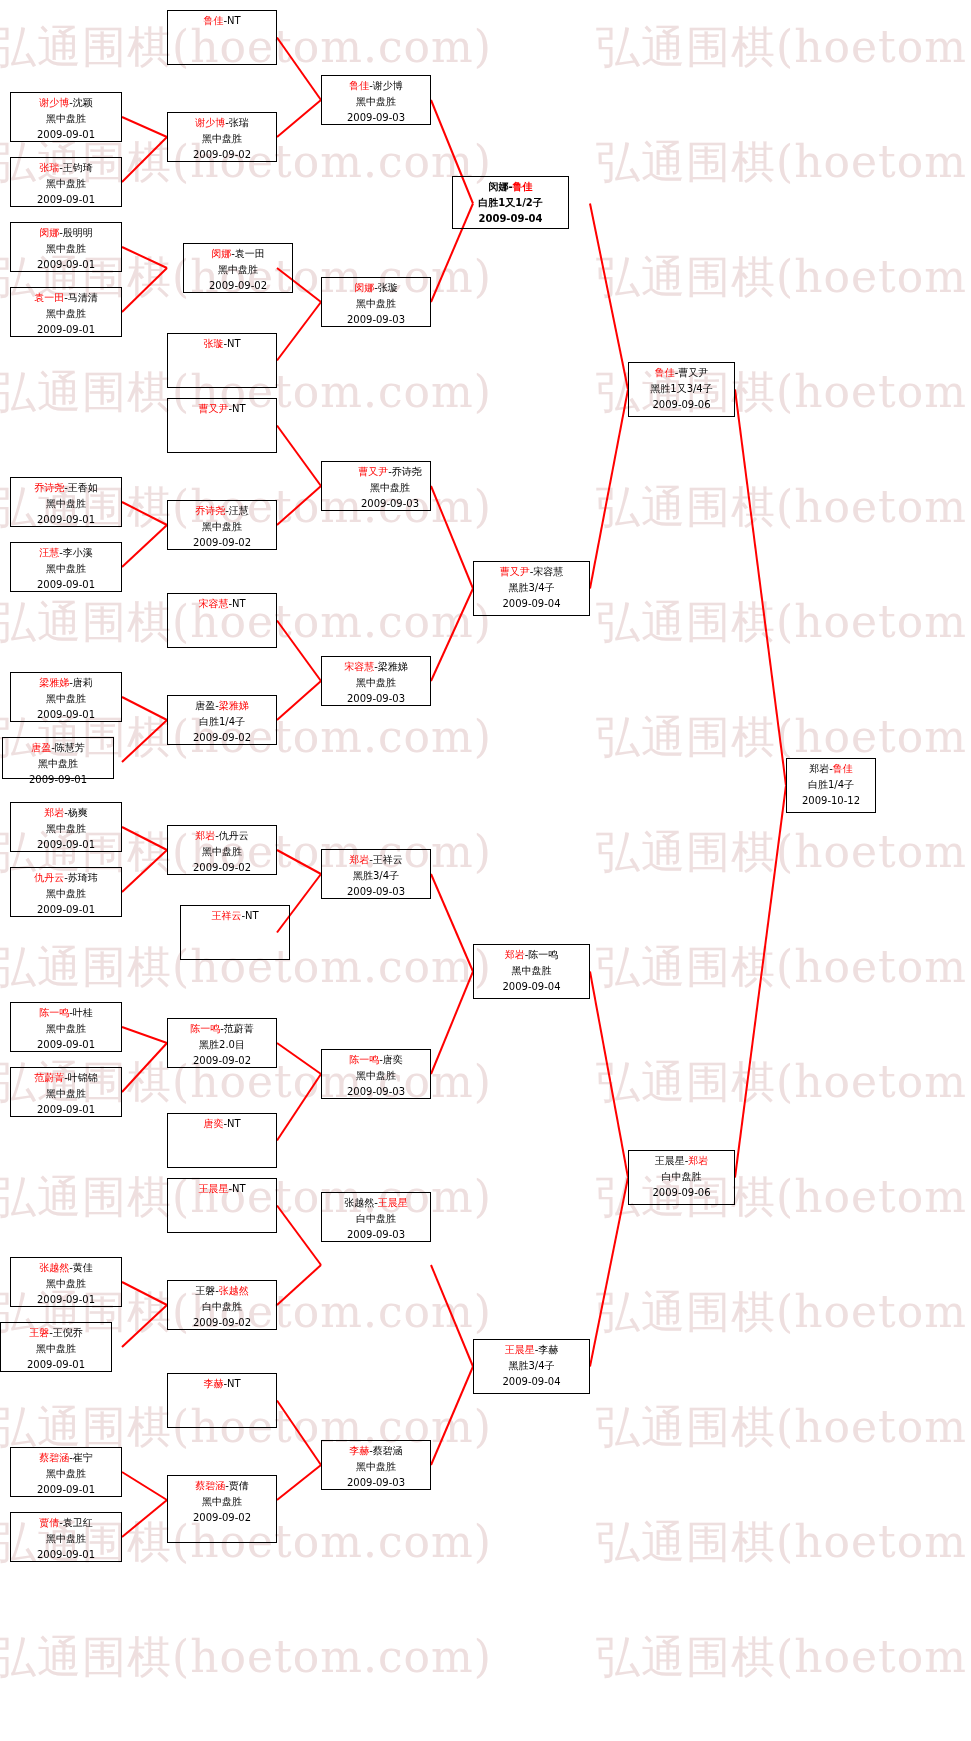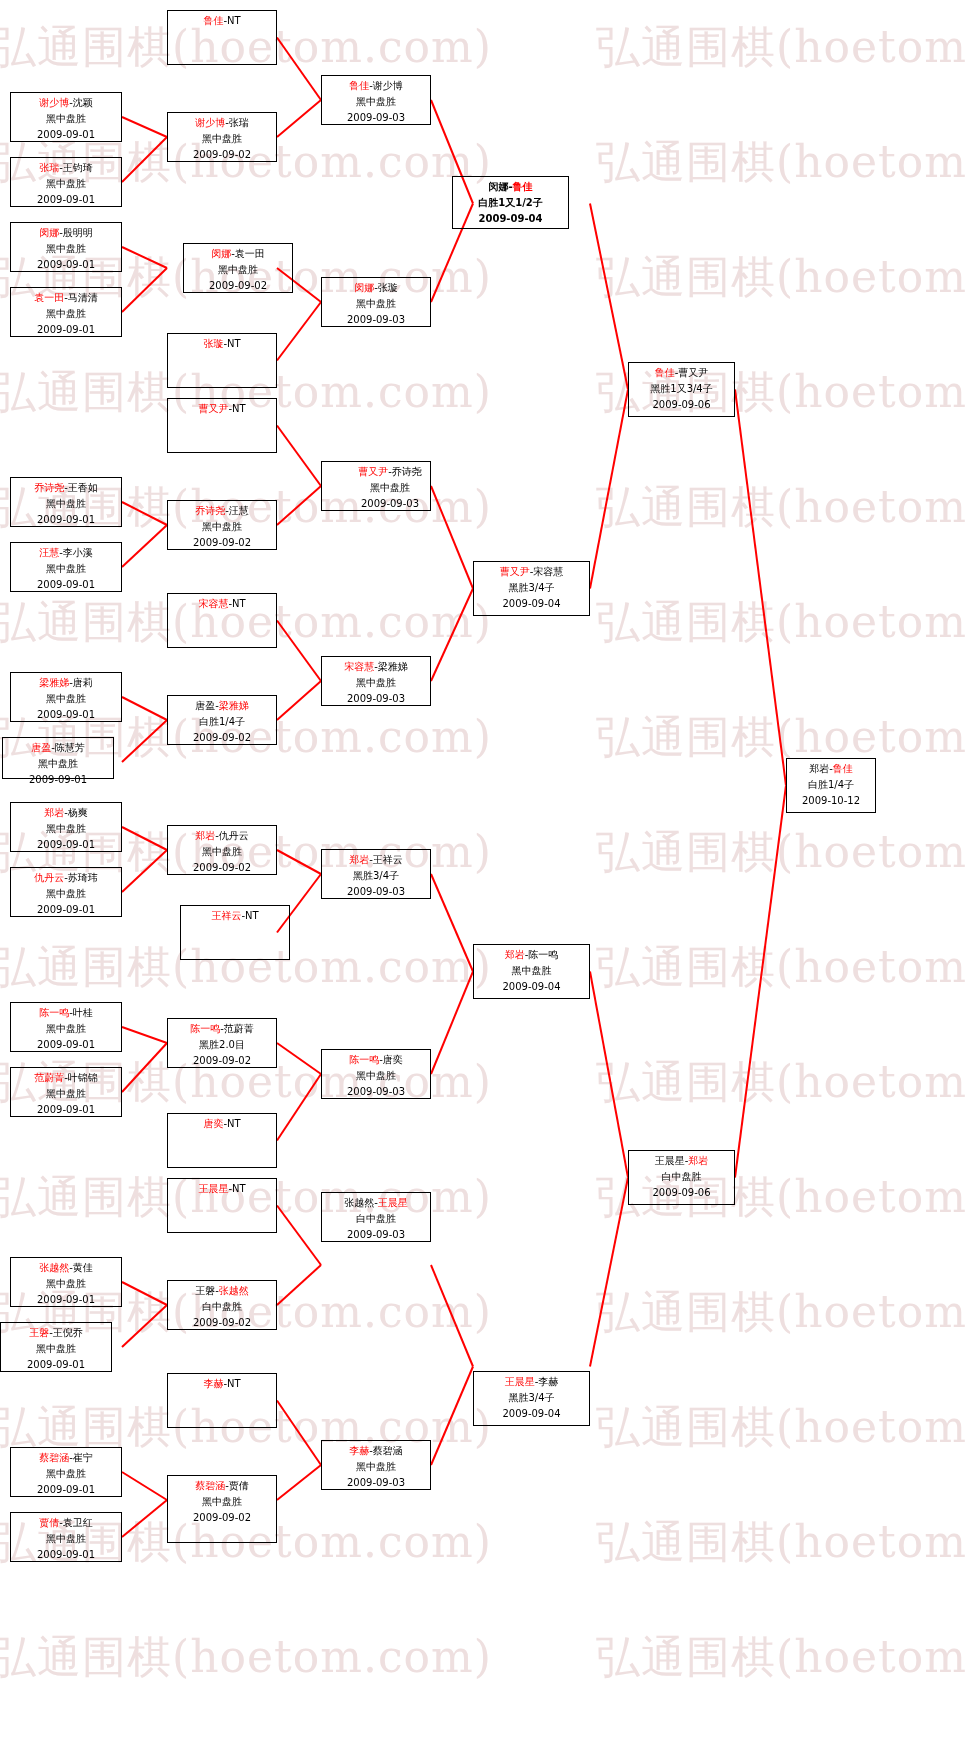--- a/index.html
+++ b/index.html
@@ -318,21 +318,21 @@
       <div class="match-box" style="left: 473px; top: 561px; width: 117px; height: 55px;">
         <div class="players"><span class="win">曹又尹</span><span>-</span><span>宋容慧</span></div>
         <div class="result">黑胜3/4子</div>
         <div class="date">2009-09-04</div>
       </div>
       <div class="match-box" style="left: 473px; top: 944px; width: 117px; height: 55px;">
         <div class="players"><span class="win">郑岩</span><span>-</span><span>陈一鸣</span></div>
         <div class="result">黑中盘胜</div>
         <div class="date">2009-09-04</div>
       </div>
-      <div class="match-box" style="left: 473px; top: 1339px; width: 117px; height: 55px; margin-top: 32px;">
+      <div class="match-box" style="left: 473px; top: 1339px; width: 117px; height: 55px;">
         <div class="players"><span class="win">王晨星</span><span>-</span><span>李赫</span></div>
         <div class="result">黑胜3/4子</div>
         <div class="date">2009-09-04</div>
       </div>
       <div class="match-box" style="left: 628px; top: 362px; width: 107px; height: 55px;">
         <div class="players"><span class="win">鲁佳</span><span>-</span><span>曹又尹</span></div>
         <div class="result">黑胜1又3/4子</div>
         <div class="date">2009-09-06</div>
       </div>
       <div class="match-box" style="left: 628px; top: 1150px; width: 107px; height: 55px;">

